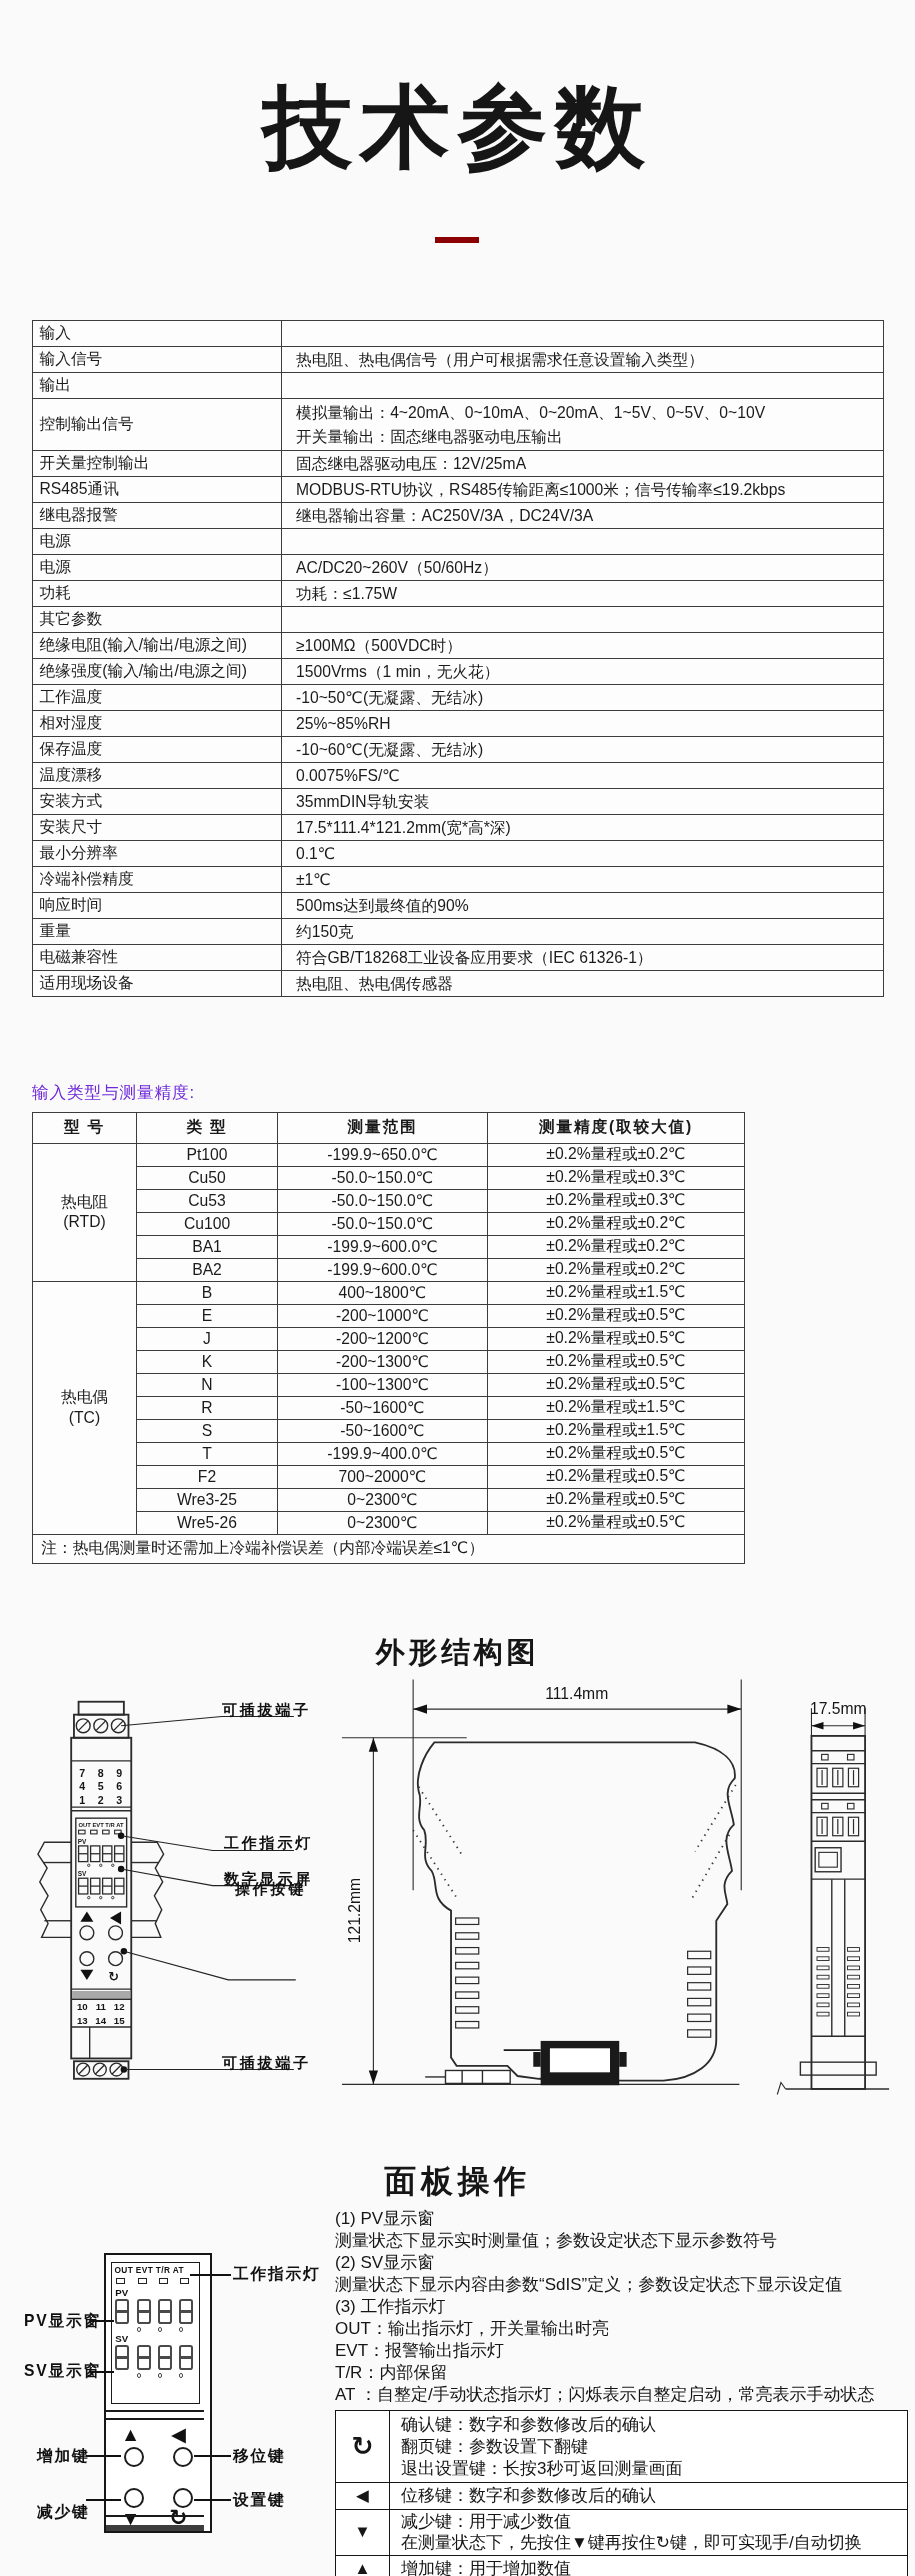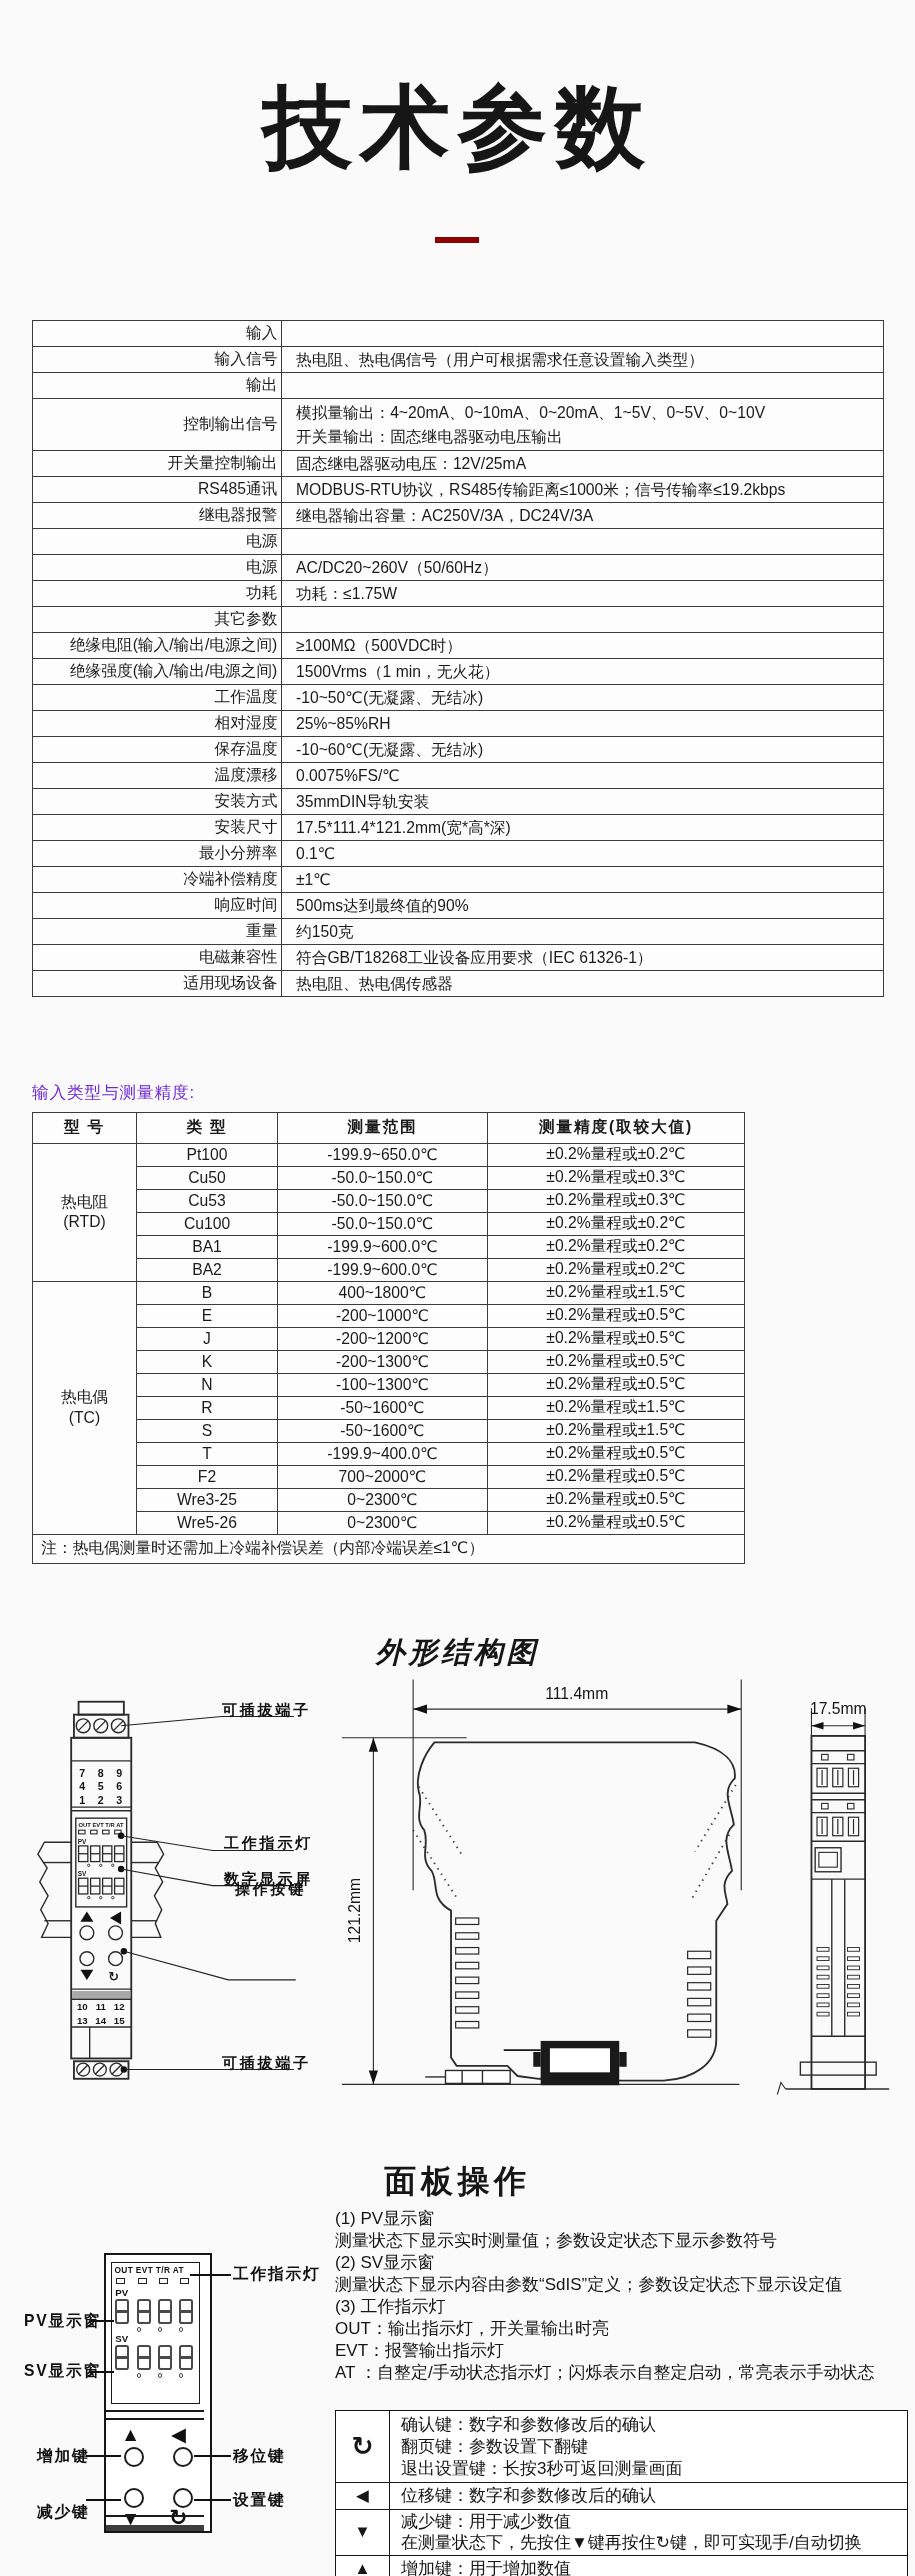--- a/index.html
+++ b/index.html
@@ -22,21 +22,21 @@
     position:absolute; left:32px; top:320px; width:852px;
     border-collapse:collapse; table-layout:fixed; border:1.8px solid #222;
     background:#fdfdfd;
   }
   #spec-table td {
     border:0.9px solid #3c3c3c; font-size:15.7px; color:#1b1b1b;
     vertical-align:middle; overflow:hidden;
   }
   #spec-table tr { height:26px; }
   #spec-table tr.tall { height:52px; }
-  #spec-table td.sl { padding:0 3.7px 0 6.5px;text-align:right; }
+  #spec-table td.sl { padding:0 3.7px 0 6.5px; }
   #spec-table td.sv { padding:0 5.5px 0 14px; white-space:pre-line; line-height:24px; }
 
   
   #accuracy-heading {
     position:absolute; left:32px; top:1082px; font-size:16.6px; font-weight:normal;
     letter-spacing:0.9px; color:#6d28d9;
   }
   #acc-table {
     position:absolute; left:32px; top:1112px; width:713px;
     border-collapse:collapse; table-layout:fixed; border:1.8px solid #222;
@@ -49,21 +49,21 @@
   #acc-table thead tr { height:30.5px; }
   #acc-table th { font-weight:bold; letter-spacing:1.8px; }
   #acc-table tbody tr { height:23px; }
   #acc-table td.grp { white-space:pre-line; line-height:20.3px; font-size:15.7px; }
   #acc-table tr.note-row { height:29px; }
   #acc-table tr.note-row td { text-align:left; padding-left:8.3px; }
 
   
   #structure-title {
     position:absolute; left:0; right:0; top:1633px; text-align:center;
-    font-size:29px; font-weight:900; letter-spacing:3.7px; color:#161616;font-style:italic;
+    font-size:29px; font-weight:900; letter-spacing:3.7px; color:#161616;
   }
   #structure-svg { position:absolute; left:0; top:1613px; width:915px; height:573px; }
   #structure-svg text { font-family:"Liberation Sans","DejaVu Sans",sans-serif; fill:#161616; }
   .callout {
     position:absolute; font-size:15px; font-weight:bold; letter-spacing:2.8px; color:#111;
     white-space:nowrap;
   }
 
   
   #panel-title {
@@ -655,20 +655,21 @@
 <div class="leader" style="left:194px; top:2499px; width:37px;"></div>
 
 <div id="panel-desc">
     <div class="dline">(1) PV显示窗</div>
     <div class="dline">测量状态下显示实时测量值；参数设定状态下显示参数符号</div>
     <div class="dline">(2) SV显示窗</div>
     <div class="dline">测量状态下显示内容由参数“SdIS”定义；参数设定状态下显示设定值</div>
     <div class="dline">(3) 工作指示灯</div>
     <div class="dline">OUT：输出指示灯，开关量输出时亮</div>
     <div class="dline">EVT：报警输出指示灯</div>
+    <div class="dline">T/R：内部保留</div>
     <div class="dline">AT ：自整定/手动状态指示灯；闪烁表示自整定启动，常亮表示手动状态</div>
   </div>
 
 <table id="key-table">
   <colgroup>
       <col style="width:54px">
       <col>
     </colgroup>
   <tbody>
       <tr>

